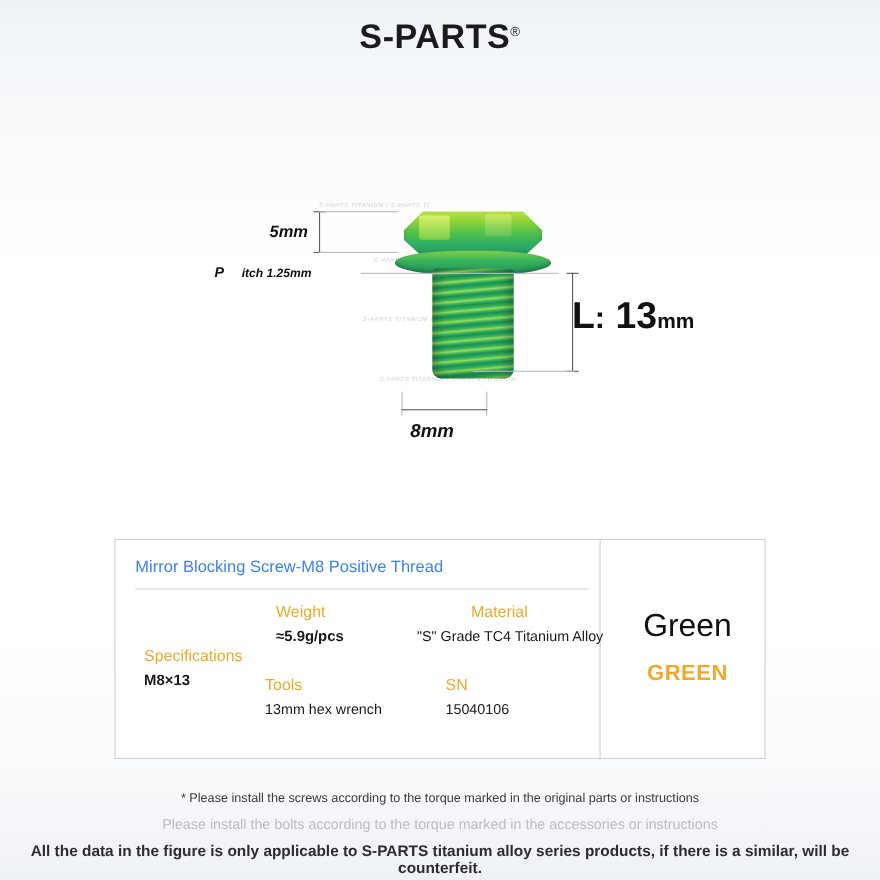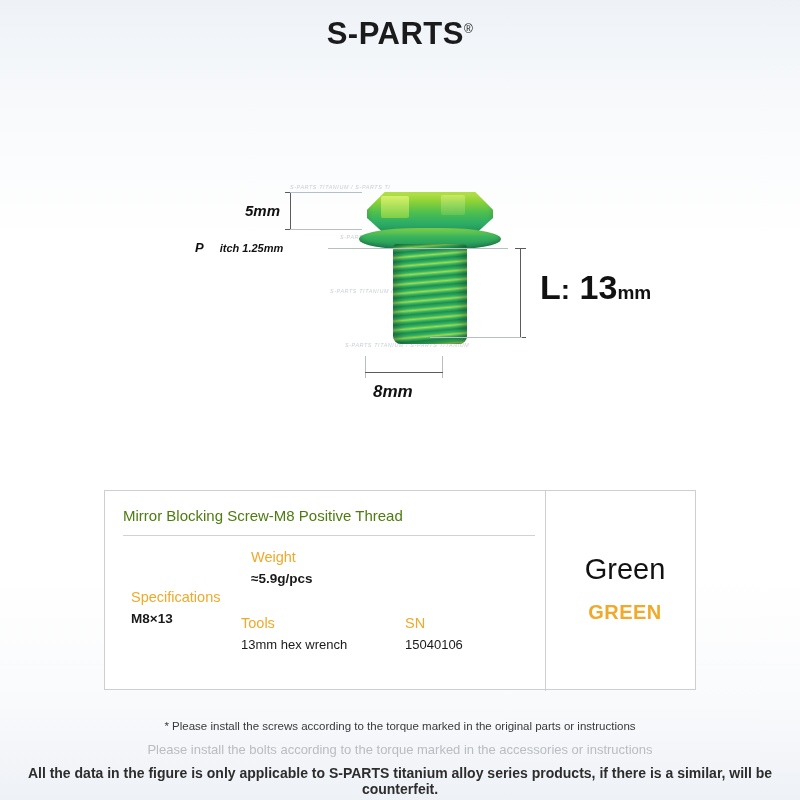--- a/index.html
+++ b/index.html
@@ -144,21 +144,21 @@
     position: absolute;
     font-size: 15px;
     font-weight: bold;
     color: #111;
     white-space: nowrap;
   }
   .lbl-sm { font-size: 13px; font-weight: bold; }
 
   .L-label {
     position: absolute;
-    left: 540px;
+    left: 520px;
     top: 268px;
     font-size: 34px;
     font-weight: bold;
     color: #111;
     white-space: nowrap;
   }
   .L-label .unit { font-size: 19px; }
   .L-label .colon { font-size: 28px; font-weight: bold; }
 
   
@@ -173,21 +173,21 @@
     border-left: 1px solid #cfcfcf;
     border-right: 1px solid #cfcfcf;
     box-sizing: border-box;
     background: #fff;
   }
   .card-title {
     position: absolute;
     left: 18px;
     top: 16px;
     font-size: 15px;
-    color: #4d7c0f;
+    color: #3b82f6;
   }
   .title-rule {
     position: absolute;
     left: 18px;
     top: 44px;
     width: 412px;
     height: 1px;
     background: #d2d2d2;
   }
   .divider-v {
@@ -323,20 +323,24 @@
     <div class="spec-grid">
       <div class="spec-row">
         <div class="spec-cell" style="left:8px; top:0;margin-top:40px;">
           <div class="spec-label">Specifications</div>
           <div class="spec-value bold">M8×13</div>
         </div>
         <div class="spec-cell" style="left:128px; top:0;">
           <div class="spec-label">Weight</div>
           <div class="spec-value bold">≈5.9g/pcs</div>
         </div>
+        <div class="spec-cell" style="left:256px; top:0;">
+          <div class="spec-label" style="text-align:center; width:150px;">Material</div>
+          <div class="spec-value">"S" Grade TC4 Titanium Alloy</div>
+        </div>
       </div>
 
       <div class="spec-row">
         <div class="spec-cell" style="left:118px; top:0;">
           <div class="spec-label">Tools</div>
           <div class="spec-value">13mm hex wrench</div>
         </div>
         <div class="spec-cell" style="left:282px; top:0;">
           <div class="spec-label">SN</div>
           <div class="spec-value">15040106</div>

